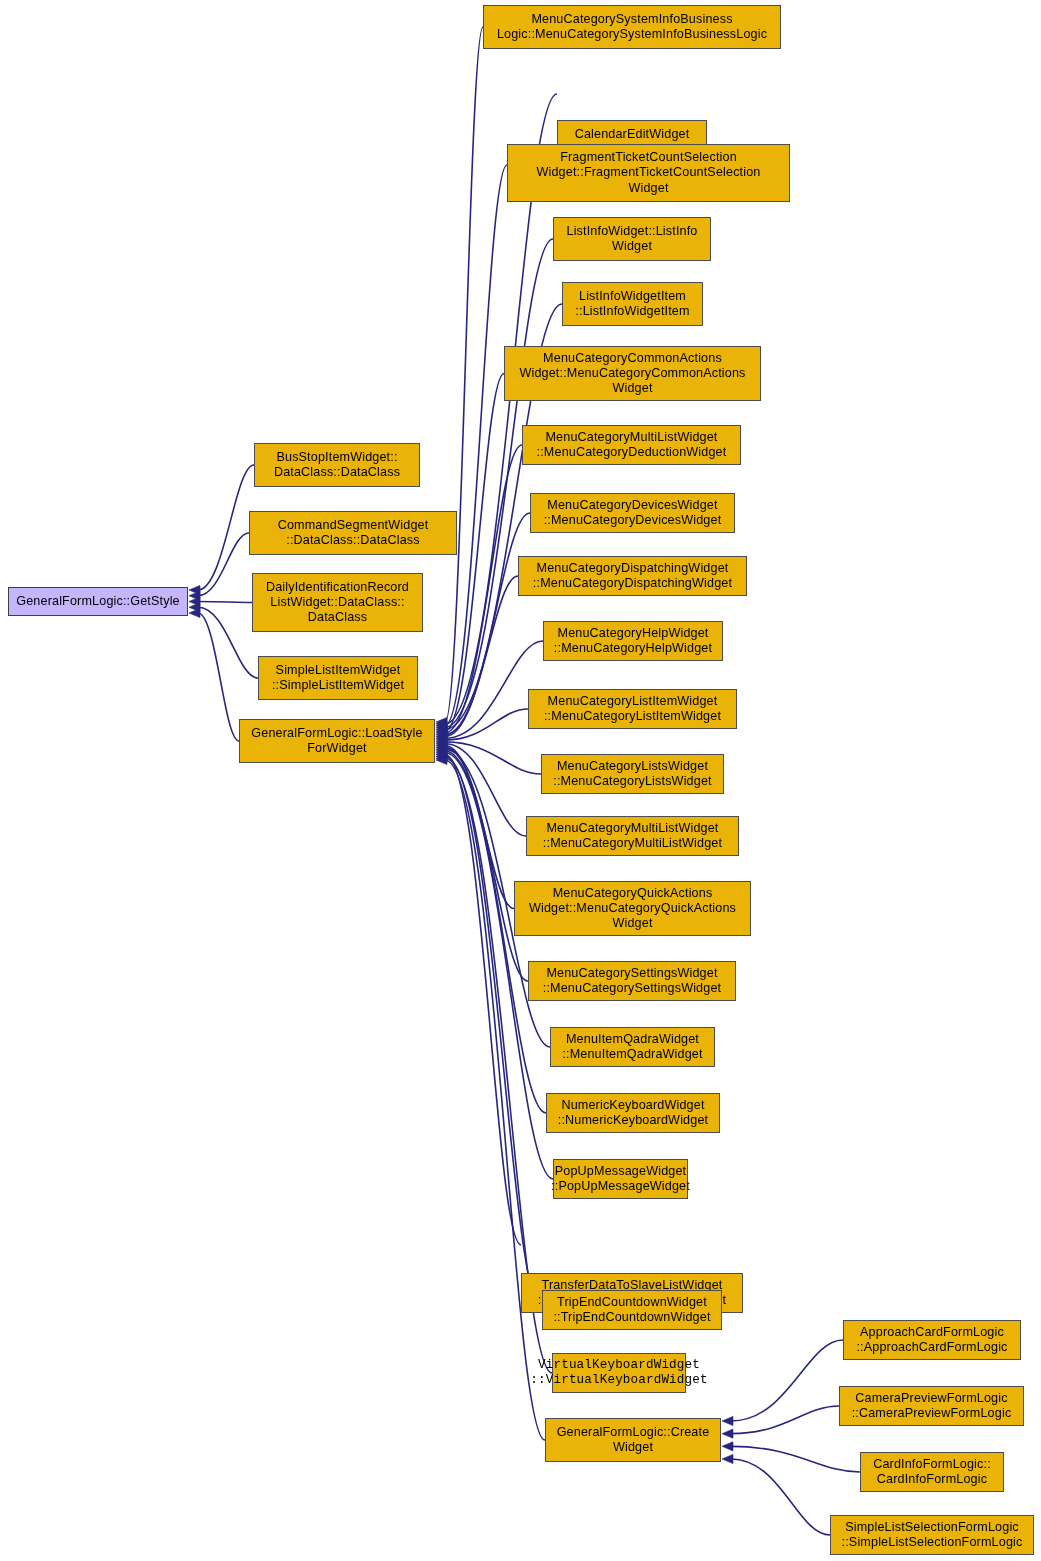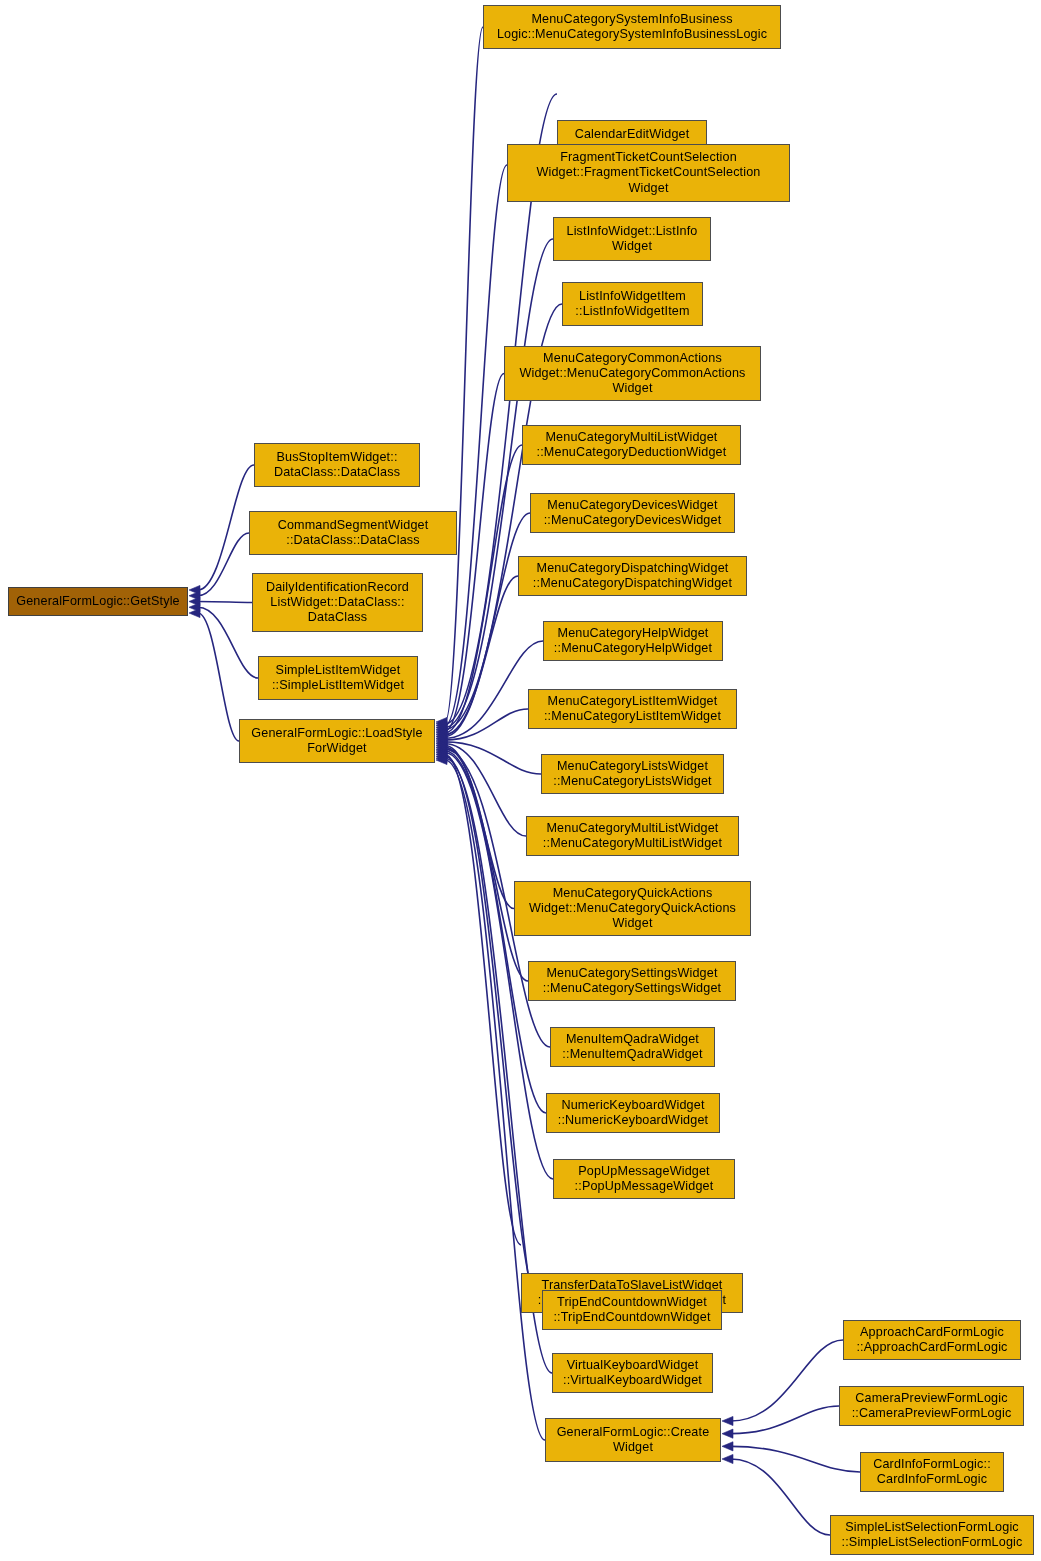--- a/index.html
+++ b/index.html
@@ -46,21 +46,21 @@
     justify-content: center;
     text-align: center;
     font-size: 12.6px;
     line-height: 15.2px;
     color: #000000;
     letter-spacing: 0.15px;
     white-space: pre-line;
     padding: 0 3px;
   }
   .node-box.highlight {
-    background: #a16207;
+    background: #c4b5fd;
     border: 1px solid #404040;
   }
   .node-label {
     display: block;
     white-space: pre-line;
   }
 </style>
 </head>
 <body>
 
@@ -172,27 +172,27 @@
 ::MenuCategoryMultiListWidget</span></div>
       <div class="node-box" style="left: 514px; top: 881px; width: 237px; height: 55px;"><span class="node-label">MenuCategoryQuickActions
 Widget::MenuCategoryQuickActions
 Widget</span></div>
       <div class="node-box" style="left: 528px; top: 961px; width: 208px; height: 40px; justify-content: center;"><span class="node-label">MenuCategorySettingsWidget
 ::MenuCategorySettingsWidget</span></div>
       <div class="node-box" style="left: 550px; top: 1027px; width: 165px; height: 40px;"><span class="node-label">MenuItemQadraWidget
 ::MenuItemQadraWidget</span></div>
       <div class="node-box" style="left: 546px; top: 1093px; width: 174px; height: 40px;"><span class="node-label">NumericKeyboardWidget
 ::NumericKeyboardWidget</span></div>
-      <div class="node-box" style="left: 553px; top: 1159px; width: 182px; height: 40px;"><span class="node-label">PopUpMessageWidget
+      <div class="node-box" style="left: 553px; top: 1159px; width: 135px; height: 40px;"><span class="node-label">PopUpMessageWidget
 ::PopUpMessageWidget</span></div>
       <div class="node-box" style="left: 521px; top: 1225px; width: 222px; height: 40px; margin-top: 48px;"><span class="node-label">TransferDataToSlaveListWidget
 ::TransferDataToSlaveListWidget</span></div>
       <div class="node-box" style="left: 542px; top: 1290px; width: 180px; height: 40px;"><span class="node-label">TripEndCountdownWidget
 ::TripEndCountdownWidget</span></div>
-      <div class="node-box" style="left: 552px; top: 1353px; width: 161px; height: 40px;"><span class="node-label">VirtualKeyboardWidget
+      <div class="node-box" style="left: 552px; top: 1353px; width: 134px; height: 40px; font-family: Liberation Mono, monospace;"><span class="node-label">VirtualKeyboardWidget
 ::VirtualKeyboardWidget</span></div>
       <div class="node-box" style="left: 545px; top: 1418px; width: 176px; height: 44px;"><span class="node-label">GeneralFormLogic::Create
 Widget</span></div>
       <div class="node-box" style="left: 843px; top: 1320px; width: 178px; height: 40px;"><span class="node-label">ApproachCardFormLogic
 ::ApproachCardFormLogic</span></div>
       <div class="node-box" style="left: 839px; top: 1386px; width: 185px; height: 40px;"><span class="node-label">CameraPreviewFormLogic
 ::CameraPreviewFormLogic</span></div>
       <div class="node-box" style="left: 860px; top: 1452px; width: 144px; height: 40px;"><span class="node-label">CardInfoFormLogic::
 CardInfoFormLogic</span></div>
       <div class="node-box" style="left: 830px; top: 1515px; width: 204px; height: 40px;"><span class="node-label">SimpleListSelectionFormLogic

